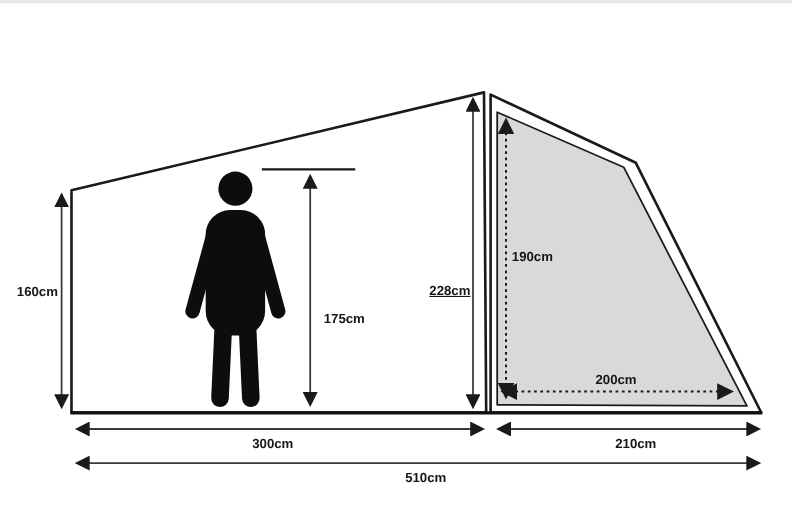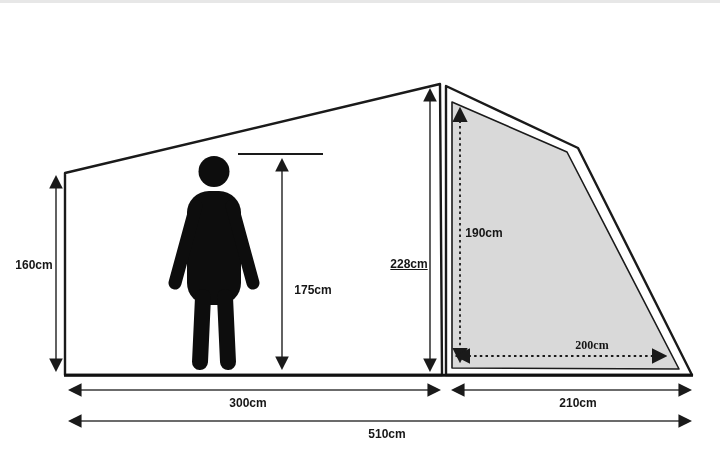--- a/index.html
+++ b/index.html
@@ -64,17 +64,17 @@
     <line x1="70" y1="421" x2="690" y2="421" stroke="#3a3a3a" stroke-width="1.6" marker-start="url(#arr)" marker-end="url(#arr)"></line>
 
     <line x1="460" y1="109" x2="460" y2="361" stroke="#1a1a1a" stroke-width="1.8" stroke-dasharray="2.5 3.2" marker-start="url(#arr)" marker-end="url(#arr)"></line>
     <line x1="457" y1="356" x2="665" y2="356" stroke="#1a1a1a" stroke-width="1.8" stroke-dasharray="2.5 3.2" marker-start="url(#arr)" marker-end="url(#arr)"></line>
   </svg>
 
   <div class="lbl" style="left:34px; top:265px;">160cm</div>
   <div class="lbl" style="left:313px; top:255px;margin-top:35px;">175cm</div>
   <div class="lbl" style="left:409px; top:264px;text-decoration:underline;">228cm</div>
   <div class="lbl" style="left:484px; top:233px;">190cm</div>
-  <div class="lbl" style="left:592px; top:345px;font-family:Liberation Serif, serif;">200cm</div>
+  <div class="lbl" style="left:560px; top:345px;">200cm</div>
   <div class="lbl" style="left:248px; top:403px;">300cm</div>
   <div class="lbl" style="left:578px; top:403px;">210cm</div>
   <div class="lbl" style="left:387px; top:434px;text-align:center;">510cm</div>
 </div>
 
 </body></html>

